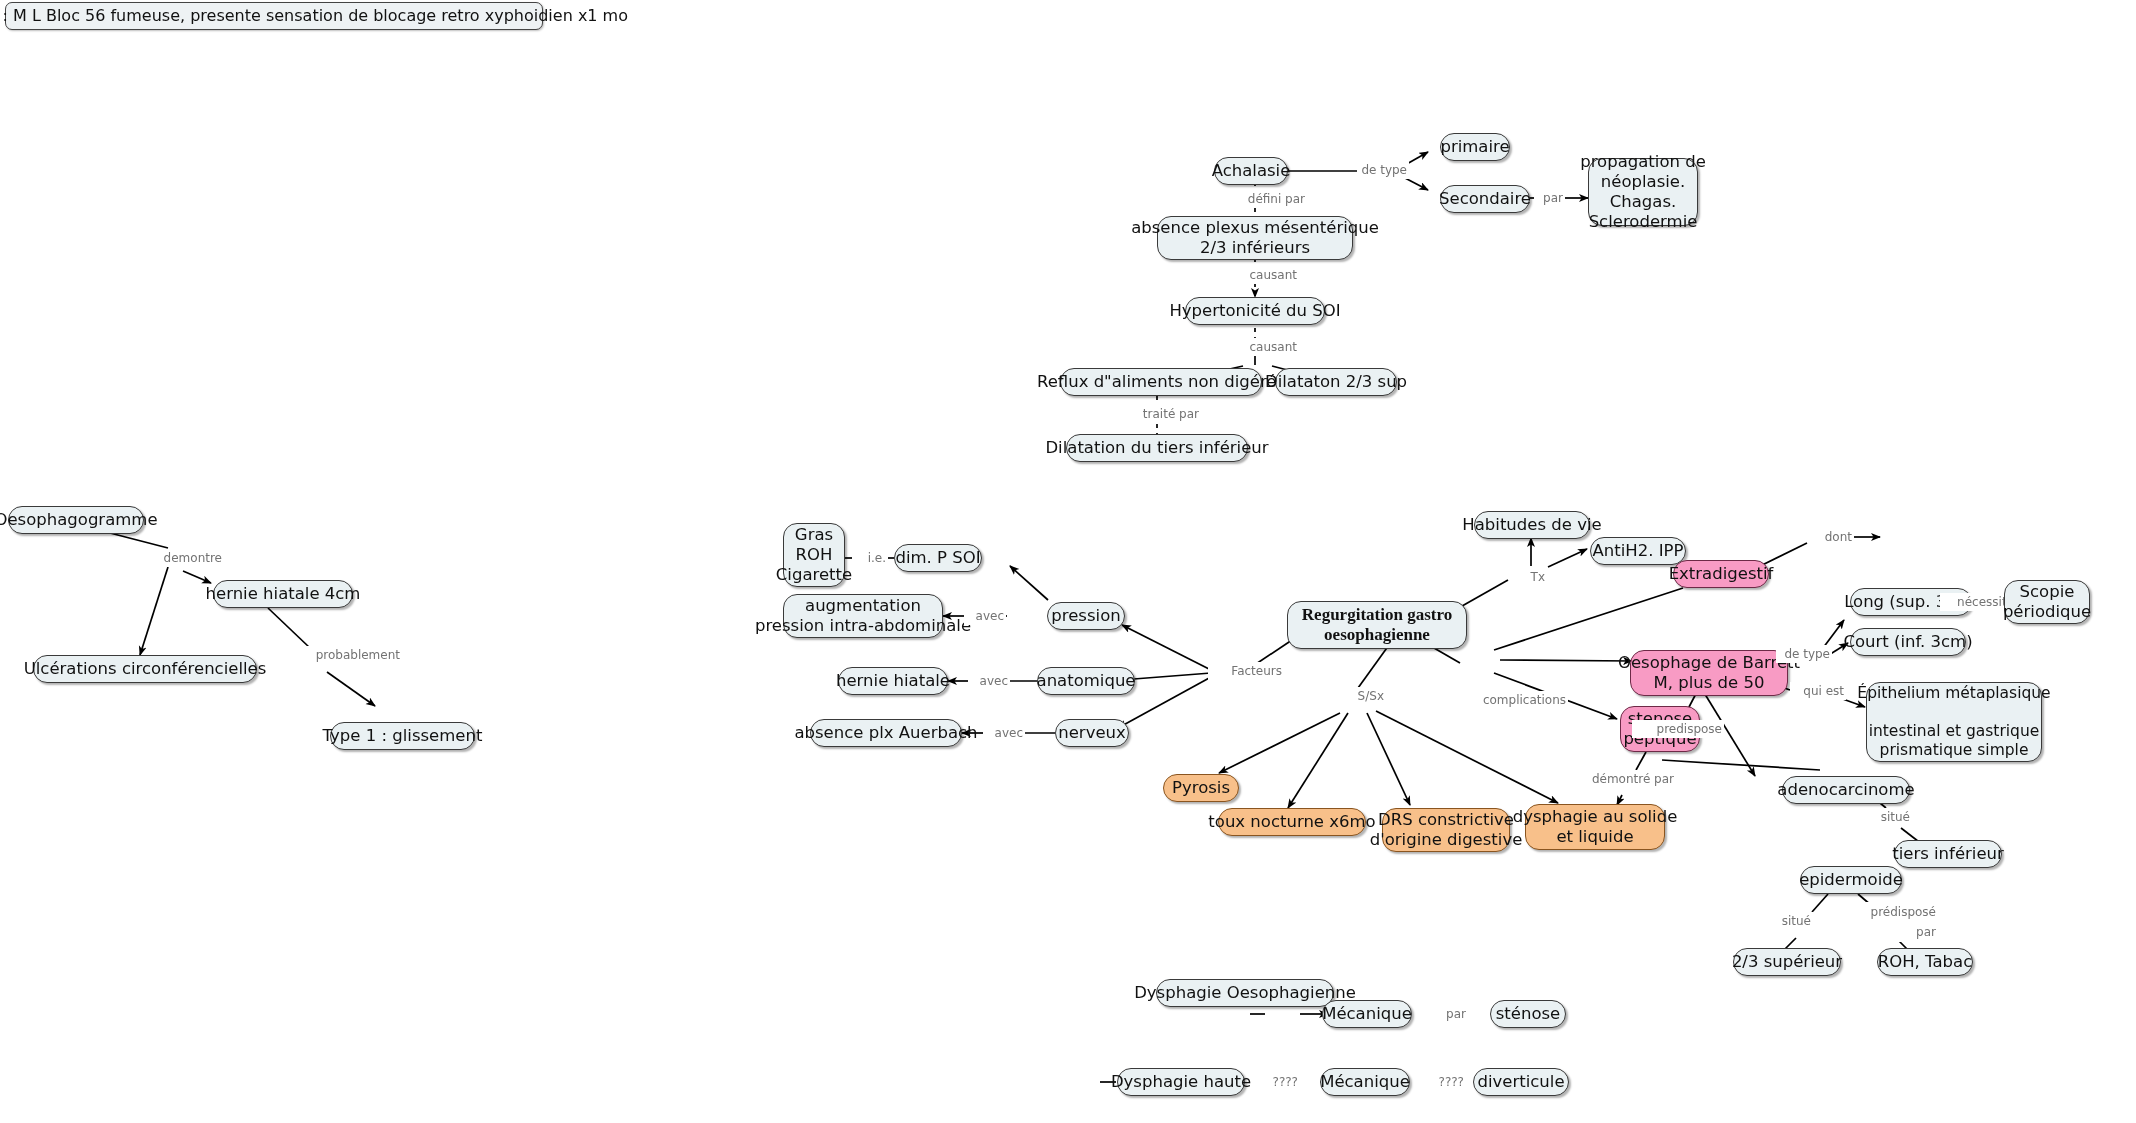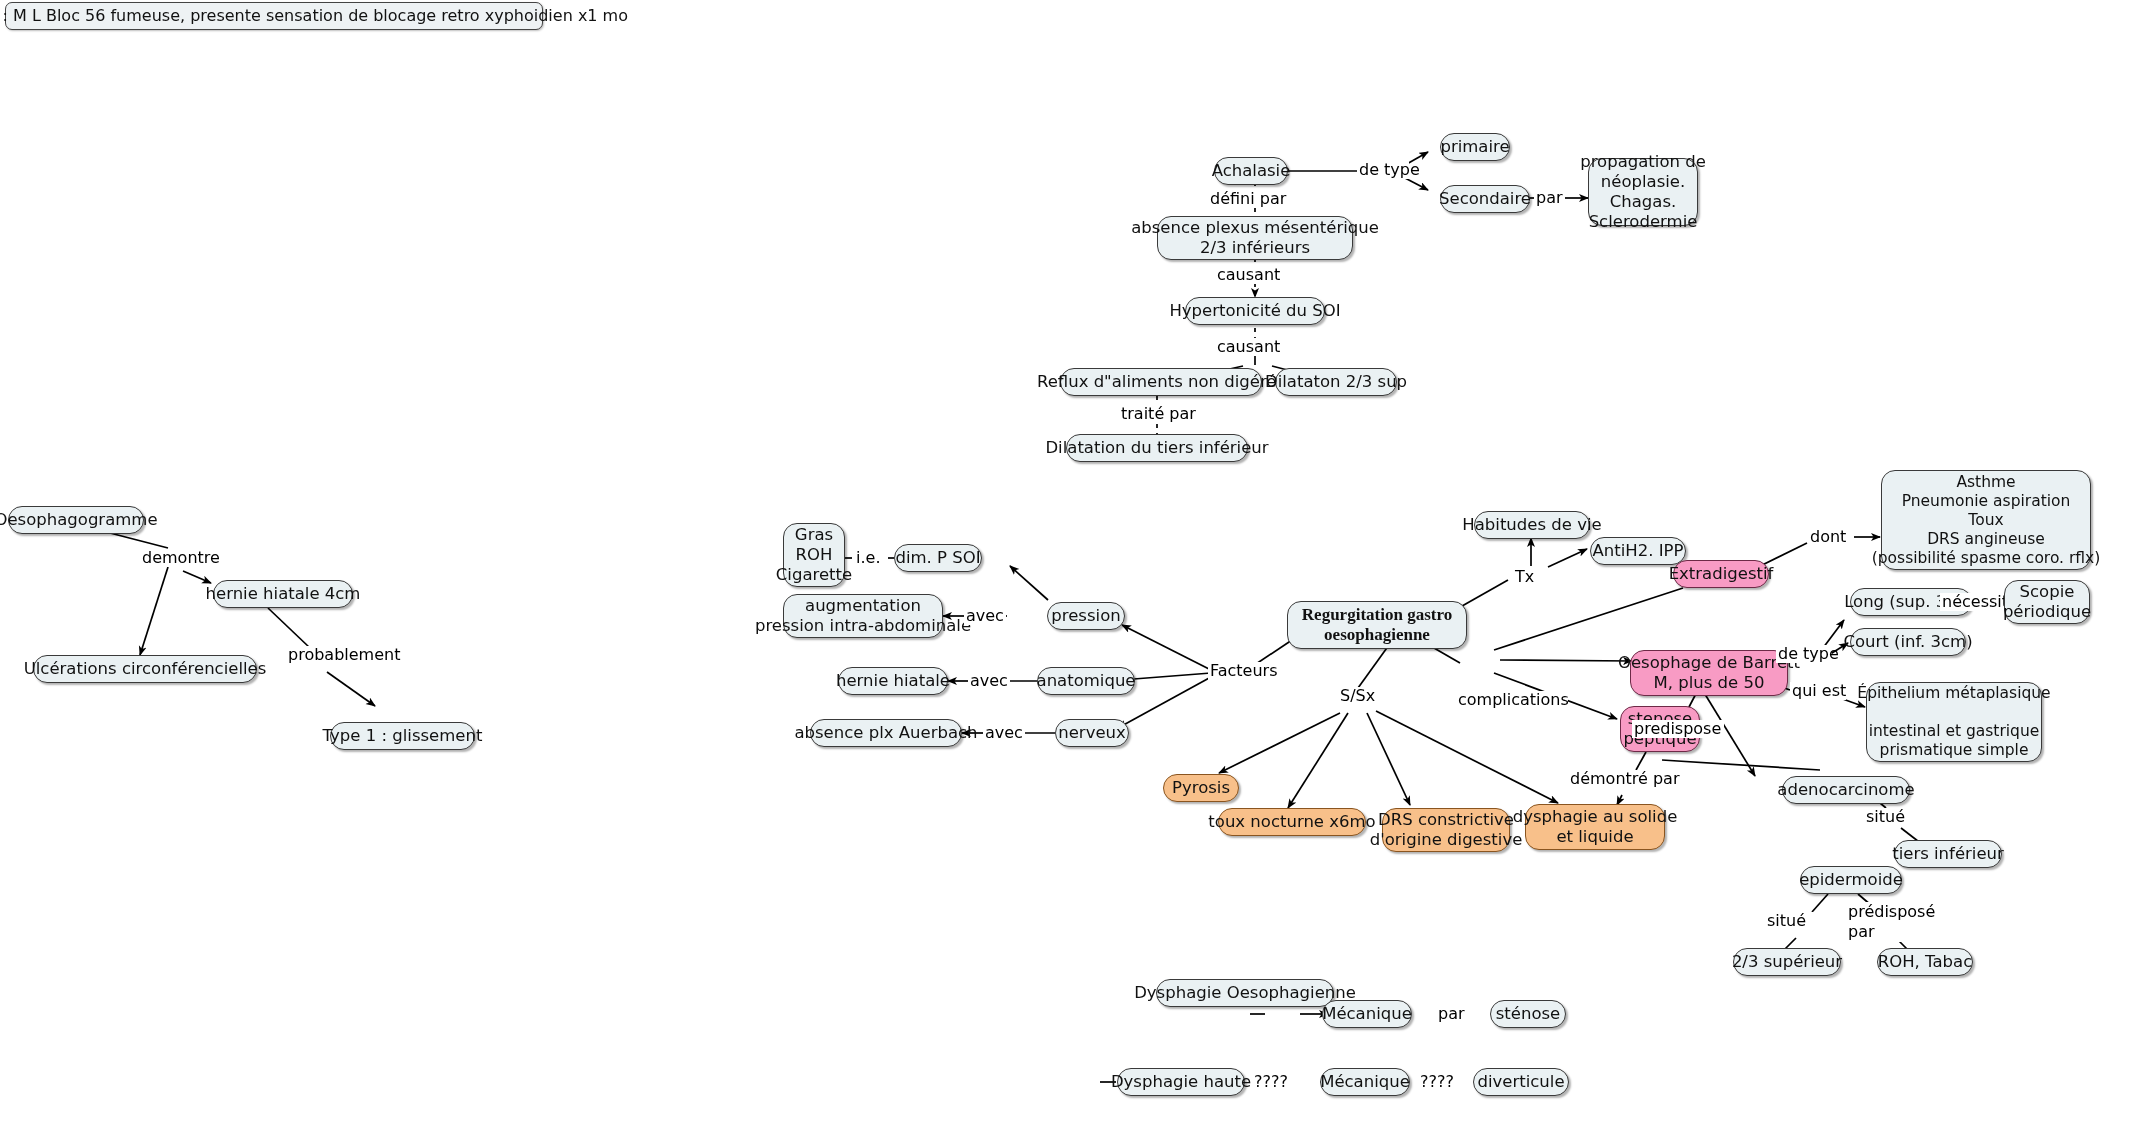--- a/index.html
+++ b/index.html
@@ -27,25 +27,25 @@
   .node.pink{background:#f89bc4;border-color:#6d2a47;}
   .node.orange{background:#f8c08a;border-color:#8a5520;}
   .node.bold{font-weight:bold;}
   .node.title{
     border-radius:7px;border:1.2px solid #444;background:#eef2f4;
     box-shadow:1px 1px 2px rgba(0,0,0,0.25);
     font-size:16px;white-space:nowrap;padding:4px 10px;
   }
   .elabel{
     position:absolute;
-    font-size:16px;
+    font-size:12px;
     line-height:18px;
-    color:#000000;
+    color:#737373;
     background:#ffffff;
-    text-align:left;
+    text-align:right;
     white-space:pre;
     padding:0 2px;
   }
 </style>
 </head>
 <body>
 
 <div id="canvas">
 
   <svg id="edges">
@@ -200,25 +200,20 @@
 oesophagienne</div>
 
   <div class="elabel" style="left:1513px;top:568px;width:30px;">Tx</div>
   <div class="node" style="left:1474px;top:511px;width:116px;height:28px;">Habitudes de vie</div>
   <div class="node" style="left:1590px;top:537px;width:96px;height:28px;">AntiH2. IPP</div>
 
   <div class="elabel" style="left:1456px;top:652px;width:108px;margin-top:39px;">complications</div>
 
   <div class="node pink" style="left:1673px;top:560px;width:96px;height:28px;">Extradigestif</div>
   <div class="elabel" style="left:1808px;top:528px;width:42px;">dont</div>
-  <div class="node" style="left:1881px;top:470px;width:210px;height:100px;font-size:15.5px;line-height:19px;">Asthme
-Pneumonie aspiration
-Toux
-DRS angineuse
-(possibilité spasme coro. rflx)</div>
 
   <div class="node pink" style="left:1630px;top:650px;width:158px;height:46px;">Oesophage de Barrett
 M, plus de 50</div>
   <div class="elabel" style="left:1776px;top:645px;width:52px;">de type</div>
   <div class="node" style="left:1850px;top:588px;width:122px;height:28px;">Long (sup. 3cm)</div>
   <div class="node" style="left:1850px;top:628px;width:116px;height:28px;">Court (inf. 3cm)</div>
   <div class="elabel" style="left:1940px;top:593px;width:72px;">nécessite</div>
   <div class="node" style="left:2004px;top:580px;width:86px;height:44px;">Scopie
 périodique</div>
 

